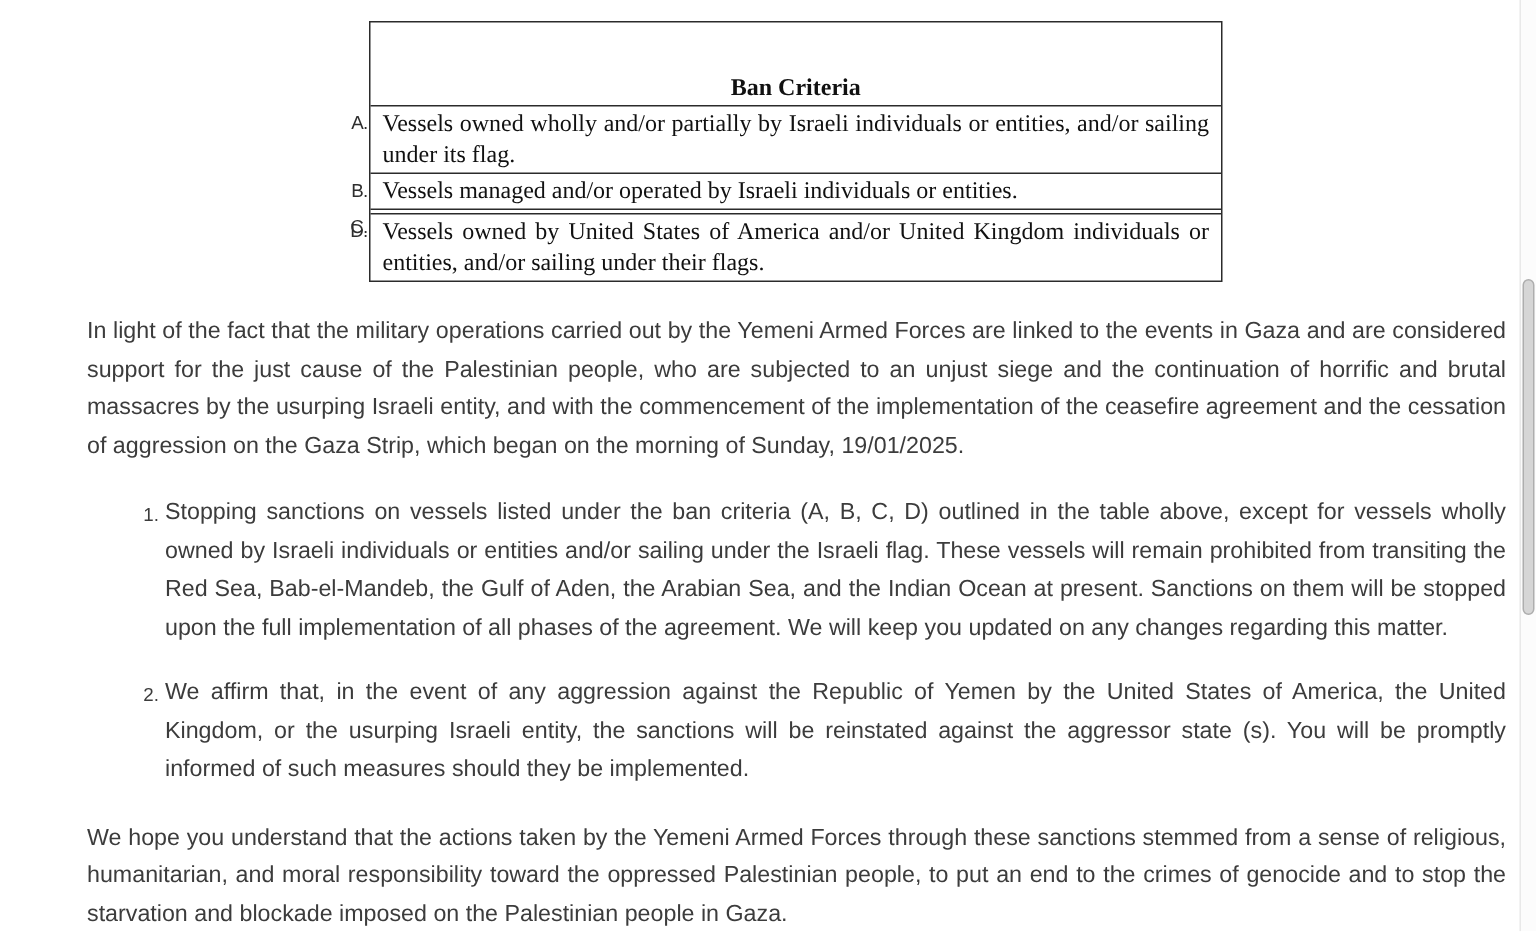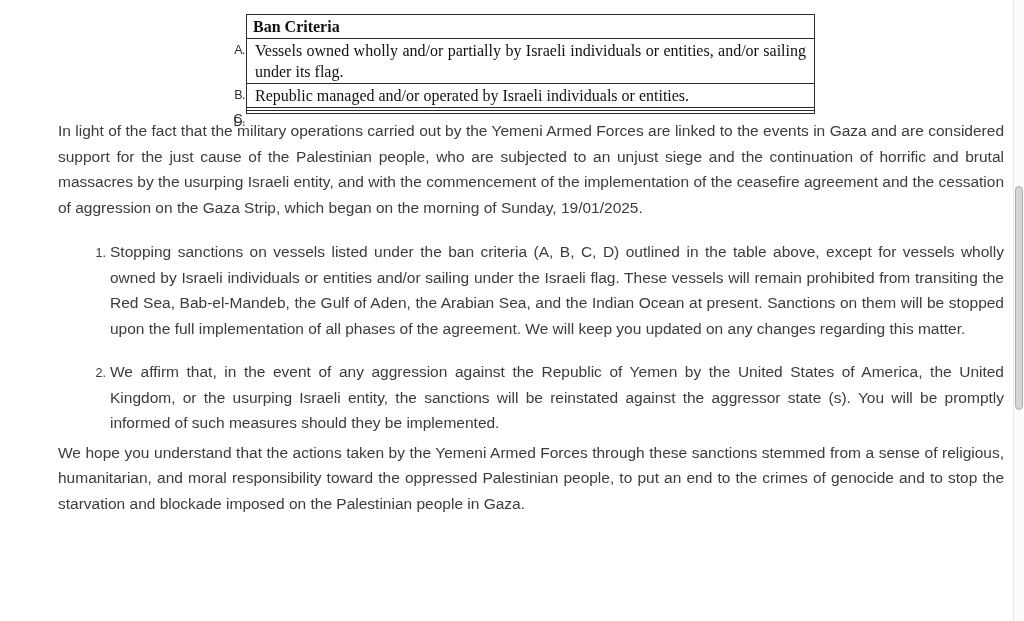--- a/index.html
+++ b/index.html
@@ -23,24 +23,26 @@
     position: relative;
     margin: 14px 0 0 188px;
     width: 569px;
     border: 1px solid #2b2b2b;
     font-family: "Liberation Serif", serif;
     font-size: 16px;
     color: #111111;
     background: #ffffff;
   }
   .ban-table-header {
+    text-align: center;
     font-weight: bold;
     padding: 1px 6px;
     line-height: 21px;
     height: 23px;
+    margin-top: 32px;
   }
   .ban-row {
     position: relative;
     border-top: 1px solid #2b2b2b;
     padding: 1px 8px 1px 8px;
     line-height: 21px;
     text-align: justify;
   }
   .ban-row-marker {
     position: absolute;
@@ -49,21 +51,21 @@
     width: 14px;
     text-align: right;
     font-family: "Liberation Sans", sans-serif;
     font-size: 12.5px;
     line-height: 15px;
     color: #2e2e2e;
     letter-spacing: -0.5px;
   }
   
   .para {
-    margin-top: 4px;
+    margin-top: 20px;
     font-size: 15.5px;
     line-height: 25.5px;
     color: #3c3c3c;
     text-align: justify;
   }
   .num-list { margin-top: 19px; }
   .num-item {
     position: relative;
     margin-top: 18px;
     padding-left: 52px;
@@ -111,27 +113,28 @@
   <div class="doc">
 
     <div class="ban-table">
       <div class="ban-table-header">Ban Criteria</div>
       <div class="ban-row">
         <span class="ban-row-marker">A.</span>
         <span>Vessels owned wholly and/or partially by Israeli individuals or entities, and/or sailing under its flag.</span>
       </div>
       <div class="ban-row">
         <span class="ban-row-marker">B.</span>
-        <span>Republic managed and/or operated by Israeli individuals or entities.</span>
+        <span>Vessels managed and/or operated by Israeli individuals or entities.</span>
       </div>
       <div class="ban-row">
         <span class="ban-row-marker">C.</span>
       </div>
       <div class="ban-row">
         <span class="ban-row-marker">D.</span>
+        <span>Vessels owned by United States of America and/or United Kingdom individuals or entities, and/or sailing under their flags.</span>
       </div>
     </div>
 
     <p class="para">In light of the fact that the military operations carried out by the Yemeni Armed Forces are linked to the events in Gaza and are considered support for the just cause of the Palestinian people, who are subjected to an unjust siege and the continuation of horrific and brutal massacres by the usurping Israeli entity, and with the commencement of the implementation of the ceasefire agreement and the cessation of aggression on the Gaza Strip, which began on the morning of Sunday, 19/01/2025.</p>
 
 
     <div class="num-list">
       <div class="num-item">
         <span class="num-marker">1.</span>
         <span>Stopping sanctions on vessels listed under the ban criteria (A, B, C, D) outlined in the table above, except for vessels wholly owned by Israeli individuals or entities and/or sailing under the Israeli flag. These vessels will remain prohibited from transiting the Red Sea, Bab-el-Mandeb, the Gulf of Aden, the Arabian Sea, and the Indian Ocean at present. Sanctions on them will be stopped upon the full implementation of all phases of the agreement. We will keep you updated on any changes regarding this matter.</span>

